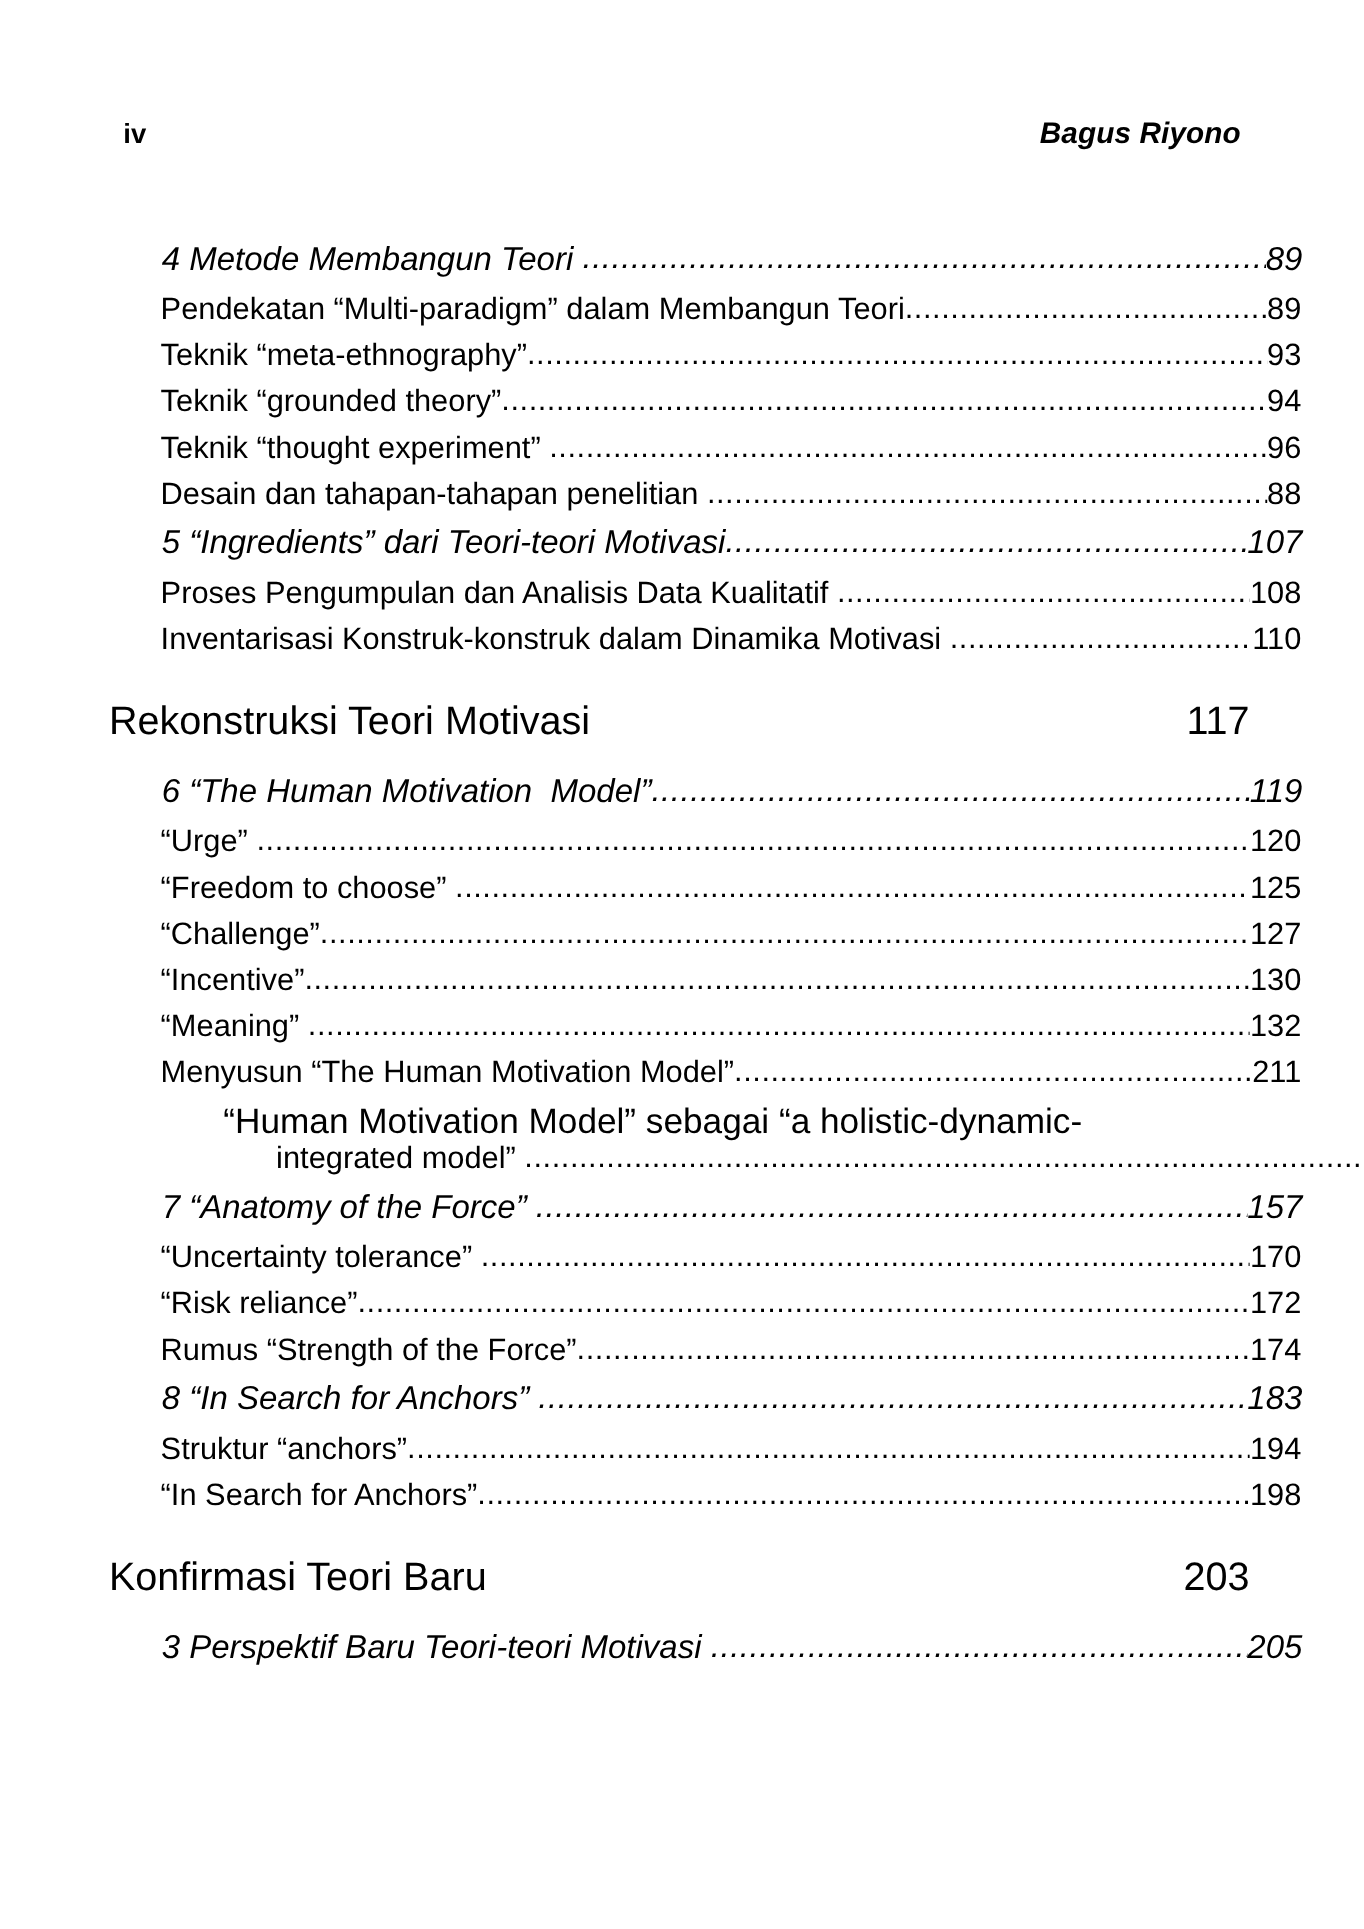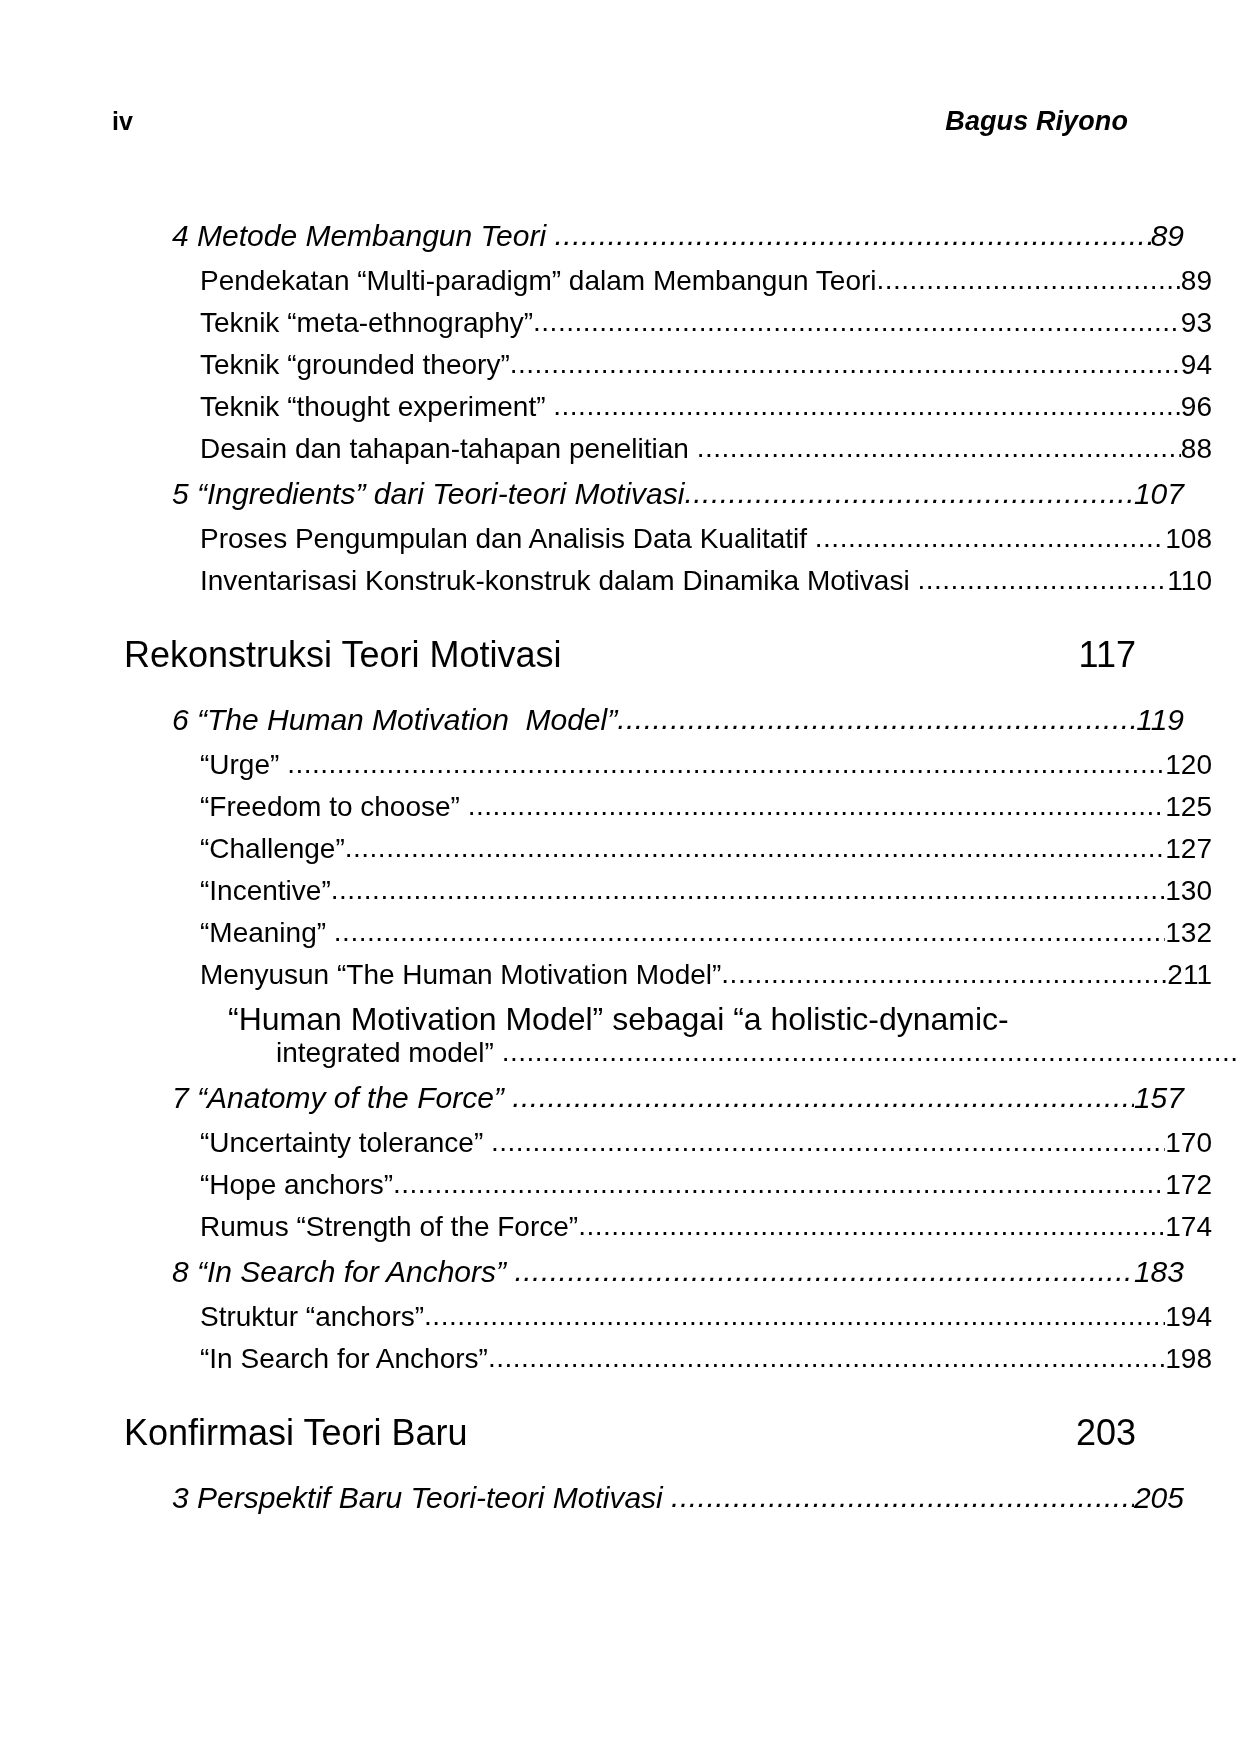--- a/index.html
+++ b/index.html
@@ -45,21 +45,21 @@
   }
   .author {
     font-size: 27px;
     font-weight: bold;
     font-style: italic;
   }
 
   
   .toc {
     position: absolute;
-    left: 124px;
+    left: 99px;
     right: 104px;
     top: 212px;
   }
 
   .toc-row {
     display: flex;
     align-items: baseline;
     width: 100%;
     line-height: 1.0;
   }
@@ -95,21 +95,21 @@
     margin-top: 0;
     padding-top: 9px;
     padding-bottom: 9px;
   }
   .chapter .leader { font-style: italic; }
 
   
   .sub {
     font-style: normal;
     font-size: 28px;
-    margin-left: 76px;
+    margin-left: 47px;
     padding-top: 7px;
     padding-bottom: 7px;
   }
 
   
   .wrap-first {
     margin-left: 104px;
     font-size: 32px;
     padding-top: 7px;
     padding-bottom: 0;
@@ -242,21 +242,21 @@
         <span class="row-title">7 “Anatomy of the Force” </span>
         <span class="leader"></span>
         <span class="row-page">157</span>
       </div>
       <div class="toc-row sub">
         <span class="row-title">“Uncertainty tolerance” </span>
         <span class="leader"></span>
         <span class="row-page">170</span>
       </div>
       <div class="toc-row sub">
-        <span class="row-title">“Hope anchors”</span>
+        <span class="row-title">“Risk reliance”</span>
         <span class="leader"></span>
         <span class="row-page">172</span>
       </div>
       <div class="toc-row sub">
         <span class="row-title">Rumus “Strength of the Force”</span>
         <span class="leader"></span>
         <span class="row-page">174</span>
       </div>
       <div class="toc-row chapter">
         <span class="row-title">8 “In Search for Anchors” </span>

